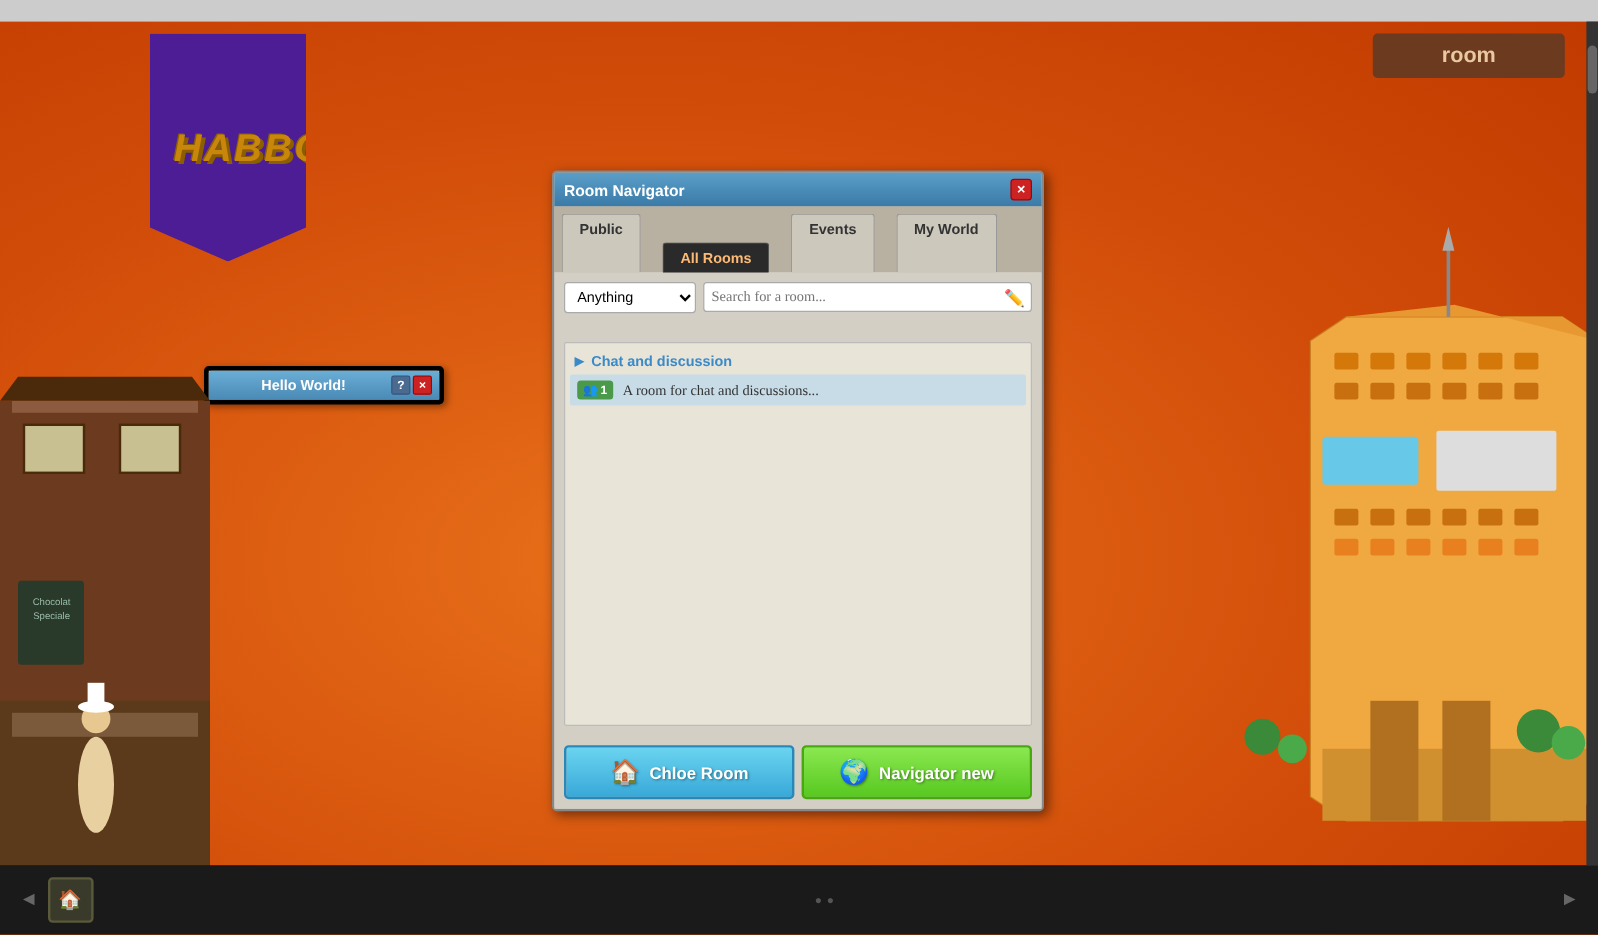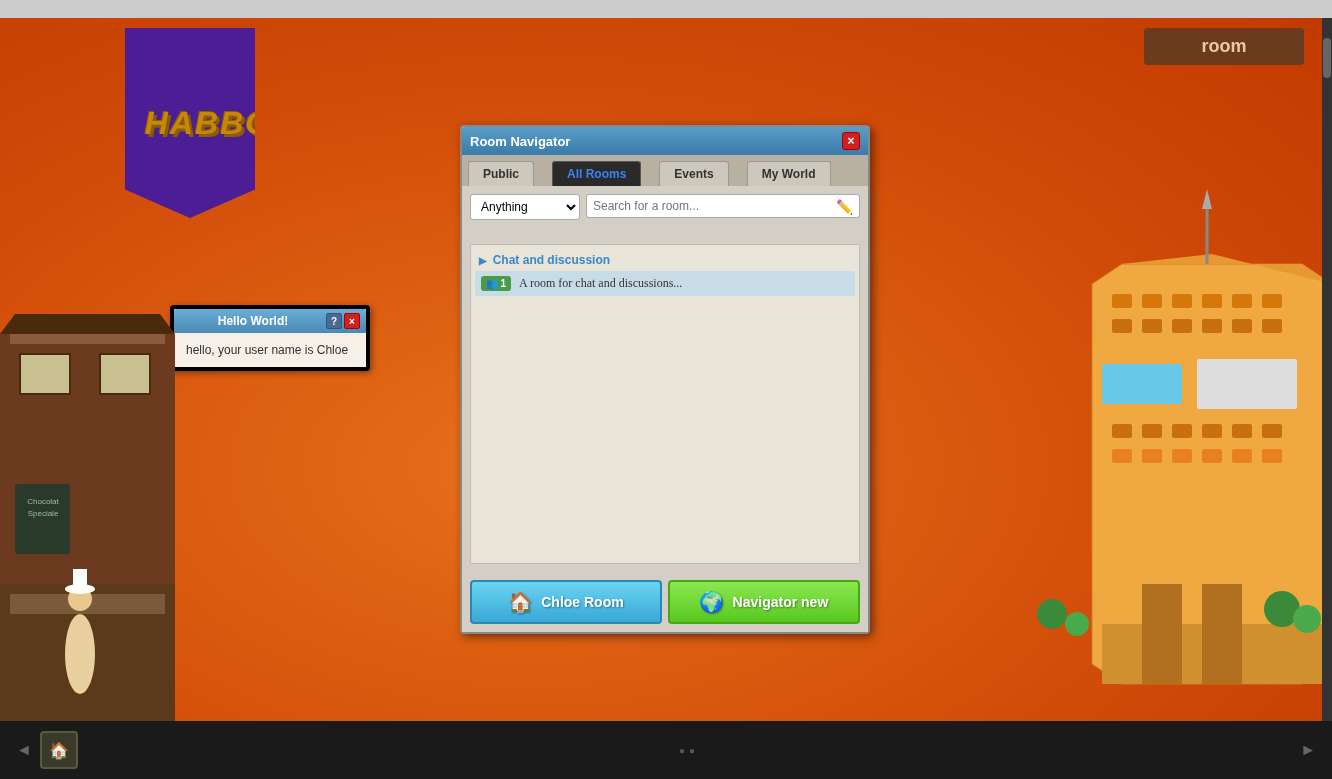--- a/index.html
+++ b/index.html
@@ -135,21 +135,21 @@
     .hello-dialog-body {
       padding: 10px 12px;
       font-size: 12px;
       color: #333;
       background: #f5f0e8;
     }
 
     
     .room-navigator {
       position: absolute;
-      top: 125px;
+      top: 142px;
       left: 460px;
       width: 410px;
       background: #d4cfc4;
       border: 2px solid #888;
       border-radius: 4px;
       box-shadow: 3px 3px 10px rgba(0,0,0,0.5);
     }
     .room-nav-title-bar {
       background: linear-gradient(to bottom, #5a9ec8, #3a7aa8);
       color: white;
@@ -189,22 +189,23 @@
       font-weight: bold;
       cursor: pointer;
       border-radius: 3px 3px 0 0;
       border: 1px solid #999;
       border-bottom: none;
       color: #333;
       background: #ccc8bc;
     }
     .tab.active {
       background: #2a2a2a;
-      color: #3b82f6;
+      color: #fdba74;
       border-color: #555;
+      margin-top: 24px;
     }
 
     
     .room-nav-body {
       background: #d4cfc4;
       padding: 8px;
     }
 
     
     .filter-row {
@@ -226,20 +227,21 @@
       position: relative;
     }
     .search-input {
       width: 100%;
       padding: 4px 28px 4px 6px;
       font-size: 12px;
       border: 1px solid #aaa;
       border-radius: 3px;
       background: white;
       color: #999;
+      font-family: Liberation Serif, serif;
     }
     .search-icon {
       position: absolute;
       right: 6px;
       top: 50%;
       transform: translateY(-50%);
       color: #c8a020;
       font-size: 14px;
     }
 
@@ -448,21 +450,20 @@
 </div>
 
 <div class="hello-dialog">
   <div class="hello-dialog-title">
     <div class="hello-dialog-title-text">Hello World!</div>
     <div class="dialog-btn-group">
       <div class="dialog-help-btn">?</div>
       <div class="dialog-close-btn">×</div>
     </div>
   </div>
-  <div class="hello-dialog-body">hello, your user name is Chloe</div>
 </div>
 
 <div class="room-navigator">
 
   <div class="room-nav-title-bar">
     <span>Room Navigator</span>
     <div class="room-nav-close">×</div>
   </div>
 
   <div class="room-nav-tabs">

